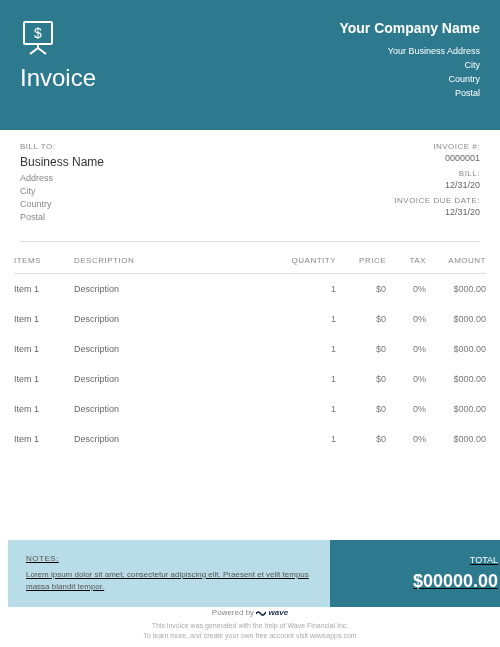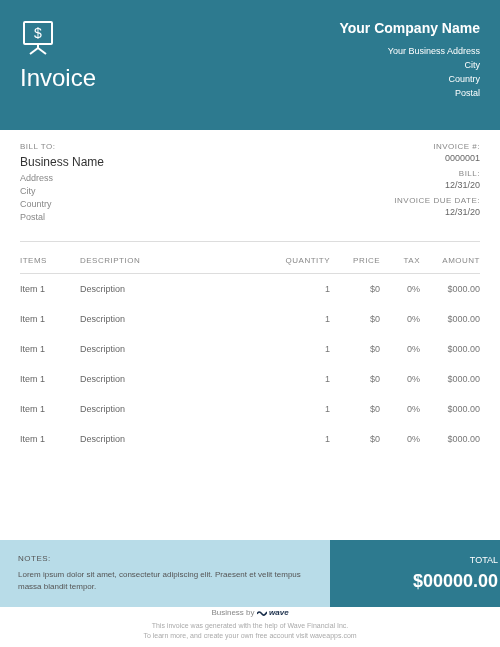--- a/index.html
+++ b/index.html
@@ -14,31 +14,31 @@
 .company-line { font-size: 9px; margin-bottom: 4px; }
 .meta-row { display: flex; padding: 12px 20px 10px 20px; justify-content: space-between; font-size: 9px; color: #444; }
 .bill-section { }
 .bill-label { font-size: 8px; color: #888; letter-spacing: 0.5px; margin-bottom: 4px; }
 .bill-company { font-size: 12px; color: #333; margin-bottom: 4px; }
 .bill-line { font-size: 9px; color: #888; margin-bottom: 3px; }
 .invoice-meta { text-align: right; }
 .meta-label { font-size: 8px; color: #888; letter-spacing: 0.5px; margin-bottom: 2px; }
 .meta-value { font-size: 9px; color: #666; margin-bottom: 6px; }
 .divider { height: 1px; background: #ddd; margin: 6px 20px; }
-.table { padding: 0 20px; }
+.table { padding: 0 14px; }
 .thead { display: flex; font-size: 8px; color: #888; letter-spacing: 0.5px; padding: 8px 0; border-bottom: 1px solid #ddd; }
 .col-item { width: 60px; }
 .col-desc { flex: 1; }
 .col-qty { width: 50px; text-align: right; }
 .col-price { width: 50px; text-align: right; }
 .col-tax { width: 40px; text-align: right; }
 .col-amount { width: 60px; text-align: right; }
 .trow { display: flex; font-size: 9px; color: #777; padding: 10px 0; }
 .trow .col-item, .trow .col-desc { color: #666; }
-.footer-row { display: flex; position: absolute; bottom: 40px; left: 0; right: 0; }
+.footer-row { display: flex; position: absolute; bottom: 40px; left: 8px; right: 0; text-decoration: underline; }
 .notes { background: #b8dce8; flex: 1; padding: 14px 18px; }
 .notes-label { font-size: 8px; color: #555; letter-spacing: 0.5px; margin-bottom: 6px; }
 .notes-text { font-size: 8px; color: #555; line-height: 1.5; }
 .total-box { background: #2d7a8f; width: 170px; color: #fff; padding: 14px 2px; text-align: right; display: flex; flex-direction: column; justify-content: center; }
 .total-label { font-size: 9px; margin-bottom: 6px; }
 .total-value { font-size: 18px; font-weight: bold; }
 .powered { position: absolute; bottom: 6px; left: 0; right: 0; text-align: center; font-size: 7px; color: #aaa; line-height: 1.4; }
 .powered-main { font-size: 8px; color: #888; margin-bottom: 3px; }
 .wave-logo { font-weight: bold; color: #1a2e4a; font-style: italic; }
 </style>
@@ -157,21 +157,21 @@
       <div class="notes-text">Lorem ipsum dolor sit amet, consectetur adipiscing elit. Praesent et velit tempus massa blandit tempor.</div>
     </div>
     <div class="total-box">
       <div class="total-label">TOTAL</div>
       <div class="total-value">$00000.00</div>
     </div>
   </div>
 
   <div class="powered">
     <div class="powered-main">
-      <span>Business by</span>
+      <span>Powered by</span>
       <span class="wave-logo"> <svg style="display:inline;vertical-align:middle" width="10" height="10" viewBox="0 0 10 10">
             <path d="M0 6 Q2 2 5 6 Q7 9 10 4" stroke="#1a2e4a" stroke-width="1.5" fill="none"></path>
           </svg> <span>wave</span></span>
     </div>
     <div>This invoice was generated with the help of Wave Financial Inc.</div>
     <div>To learn more, and create your own free account visit waveapps.com</div>
   </div>
 
 </div>
 

